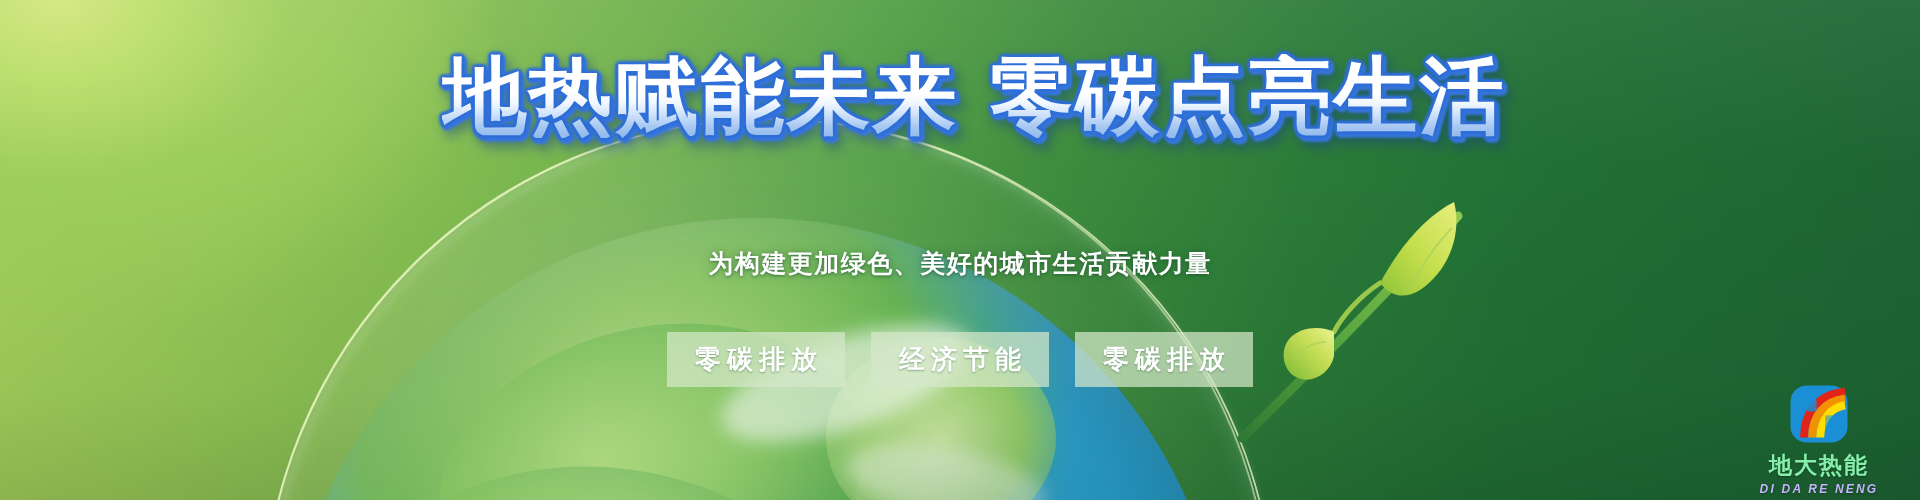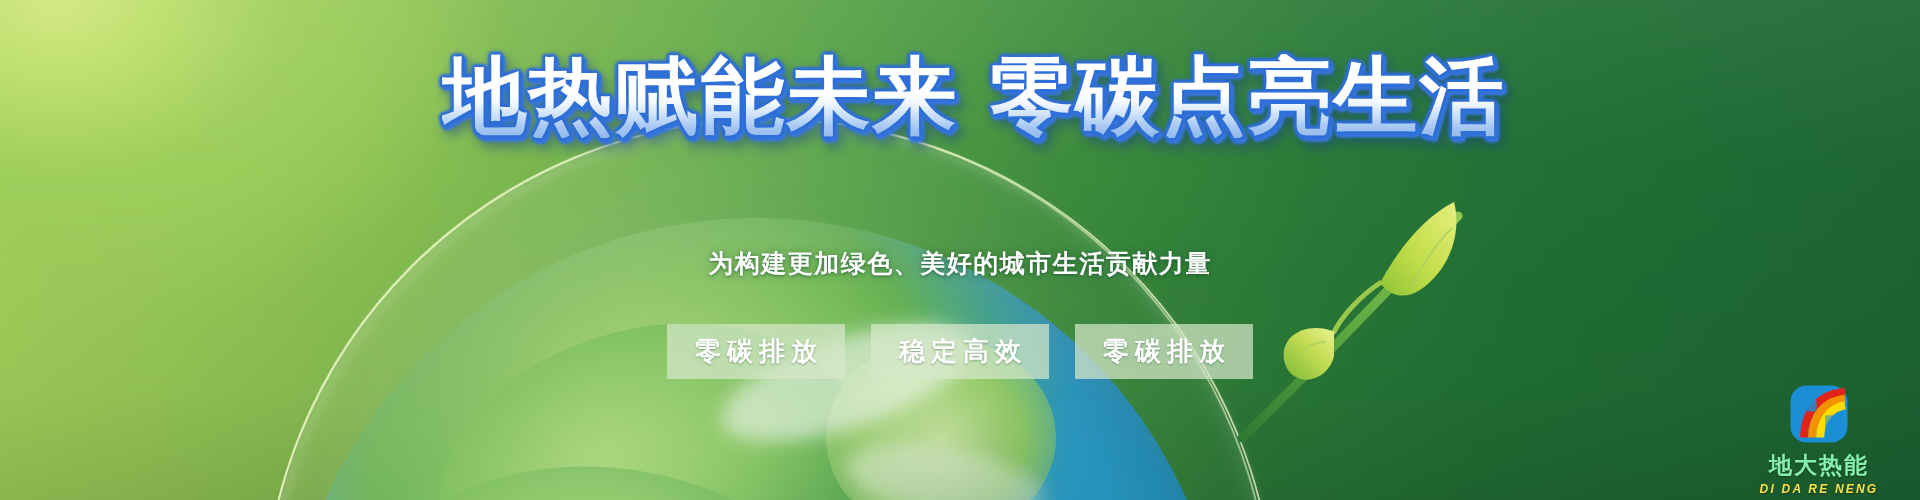--- a/index.html
+++ b/index.html
@@ -146,21 +146,21 @@
     font-size:25px;
     font-weight:700;
     letter-spacing:1.5px;
     color:#ffffff;
     font-family:"DejaVu Sans","Liberation Sans",sans-serif;
     text-shadow:0 1px 3px rgba(15,70,40,.55), 0 0 10px rgba(20,80,45,.35);
   }
 
   
   .tags{
-    position:absolute;left:0;right:0;top:324px;
+    position:absolute;left:0;right:0;top:332px;
     display:flex;justify-content:center;
     gap:26px;
   }
   .tag{
     min-width:156px;
     height:55px;
     box-sizing:border-box;
     padding:0 22px;
     display:flex;align-items:center;justify-content:center;
     background:rgba(214,232,201,.72);
@@ -185,21 +185,21 @@
     margin-top:5px;
     font-size:23px;font-weight:700;letter-spacing:2px;
     color:#86efac;
     font-family:"DejaVu Sans","Liberation Sans",sans-serif;
     text-shadow:0 1px 2px rgba(0,0,0,.35);
     white-space:nowrap;
   }
   .logo-en{
     margin-top:1px;
     font-size:12px;font-weight:700;font-style:italic;letter-spacing:2.2px;
-    color:#fde047;
+    color:#c4b5fd;
     font-family:"Liberation Sans",sans-serif;
     text-shadow:0 1px 2px rgba(0,0,0,.35);
     white-space:nowrap;
   }
 </style>
 </head>
 <body>
 
 <div class="banner">
 
@@ -255,21 +255,21 @@
   <div class="title-wrap">
     <span class="title">地热赋能未来 零碳点亮生活</span>
   </div>
 
   <div class="subtitle-wrap">
     <span class="subtitle">为构建更加绿色、美好的城市生活贡献力量</span>
   </div>
 
   <div class="tags">
     <div class="tag">零碳排放</div>
-    <div class="tag">稳定高效</div>
+    <div class="tag">经济节能</div>
     <div class="tag">零碳排放</div>
   </div>
 
   <div class="logo">
     <svg class="logo-mark" viewBox="0 0 100 100">
       <rect x="4" y="4" width="92" height="92" rx="26" ry="26" fill="#1a8fd6"></rect>
       <path d="M26 88 C26 46 50 18 92 14" stroke="#e2231a" stroke-width="13" fill="none" stroke-linecap="butt"></path>
       <path d="M39 88 C39 53 59 29 92 25" stroke="#f39200" stroke-width="13" fill="none" stroke-linecap="butt"></path>
       <path d="M52 88 C52 60 68 40 92 36" stroke="#ffdd00" stroke-width="13" fill="none" stroke-linecap="butt"></path>
       <rect x="30" y="26" width="16" height="20" rx="3" fill="#1a8fd6" opacity=".85"></rect>

